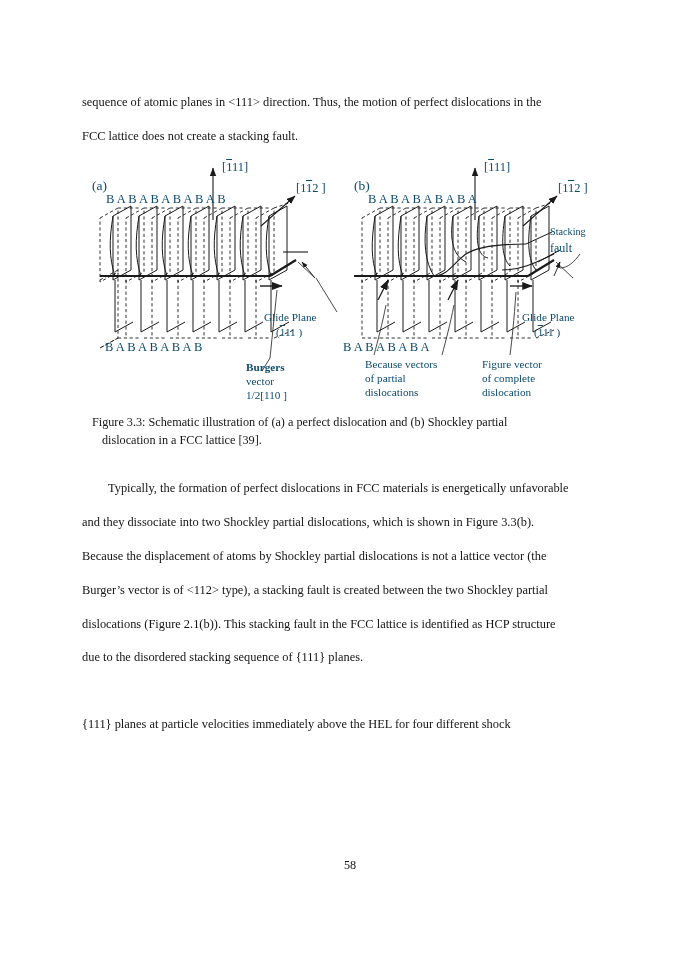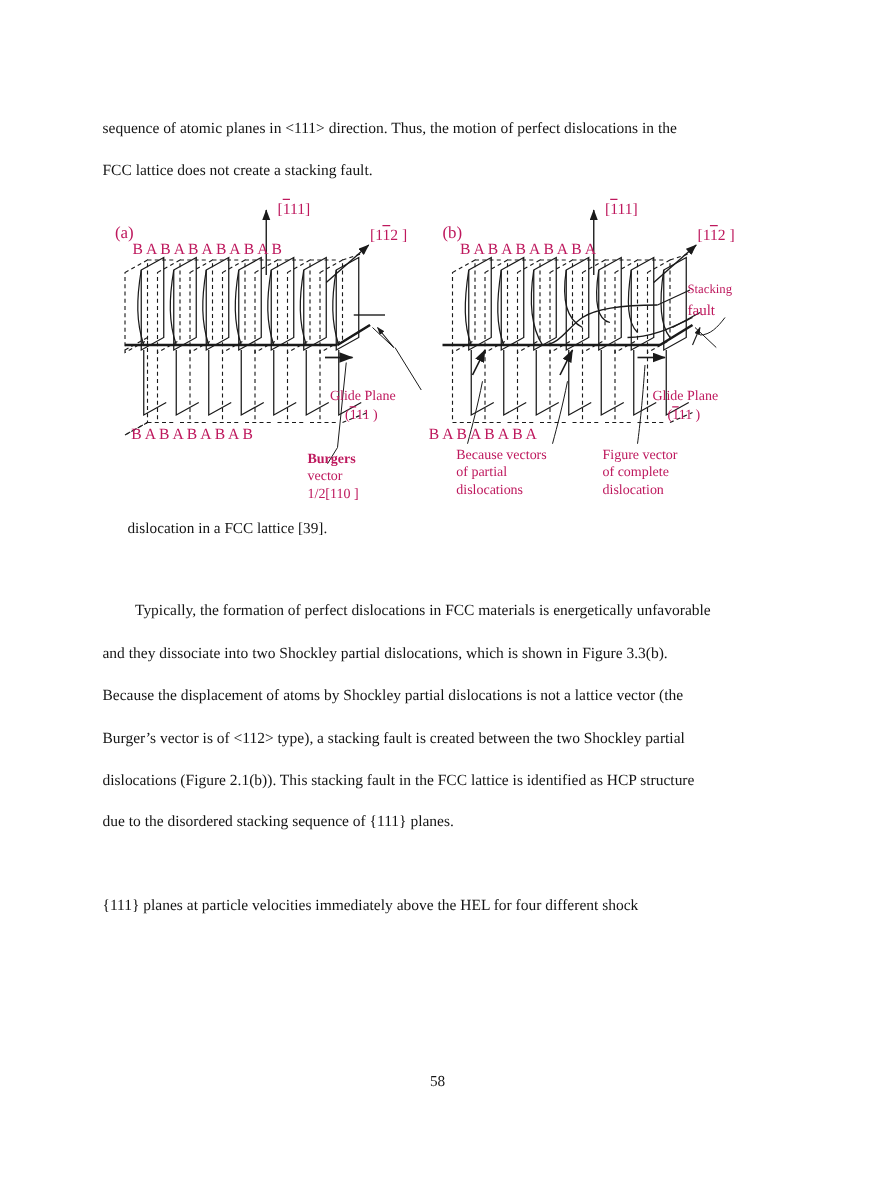--- a/index.html
+++ b/index.html
@@ -30,21 +30,21 @@
   .figure{
     position:absolute;
     left:82px; top:150px;
     width:536px; height:258px;
   }
   .fig-svg{ position:absolute; left:0; top:0; }
 
   .fig-label{
     position:absolute;
     font-family:"Liberation Serif", serif;
-    color:#be185d;
+    color:#0c4a6e;
     white-space:nowrap;
   }
   .panel-tag{ font-size:13.5px; }
   .miller{ font-size:12.5px; }
   .ab-row{ font-size:12.5px; letter-spacing:0px;text-align:center; }
   .ann{ font-size:11.2px; line-height:13.4px; }
   .ann-sm{ font-size:10.2px; line-height:12.6px; }
   .ovl{ text-decoration:overline; }
 
   
@@ -286,20 +286,21 @@
     <span class="fig-label ann" style="left:283px; top:208px;">Because vectors</span>
     <span class="fig-label ann" style="left:283px; top:222px;">of partial</span>
     <span class="fig-label ann" style="left:283px; top:236px;">dislocations</span>
 
     <span class="fig-label ann" style="left:400px; top:208px;">Figure vector</span>
     <span class="fig-label ann" style="left:400px; top:222px;">of complete</span>
     <span class="fig-label ann" style="left:400px; top:236px;">dislocation</span>
   </div>
 
   <div class="caption">
+    <div>Figure 3.3: Schematic illustration of (a) a perfect dislocation and (b) Shockley partial</div>
     <div style="padding-left:10px;">dislocation in a FCC lattice [39].</div>
   </div>
 
   <div class="body-text para-indent" style="top:472px;">Typically, the formation of perfect dislocations in FCC materials is energetically unfavorable</div>
   <div class="body-text" style="top:506px;">and they dissociate into two Shockley partial dislocations, which is shown in Figure 3.3(b).</div>
   <div class="body-text" style="top:540px;">Because the displacement of atoms by Shockley partial dislocations is not a lattice vector (the</div>
   <div class="body-text" style="top:574px;">Burger’s vector is of &lt;112&gt; type), a stacking fault is created between the two Shockley partial</div>
   <div class="body-text" style="top:608px;">dislocations (Figure 2.1(b)). This stacking fault in the FCC lattice is identified as HCP structure</div>
   <div class="body-text" style="top:641px;">due to the disordered stacking sequence of {111} planes.</div>
   <div class="body-text" style="top:708px;">{111} planes at particle velocities immediately above the HEL for four different shock</div>

